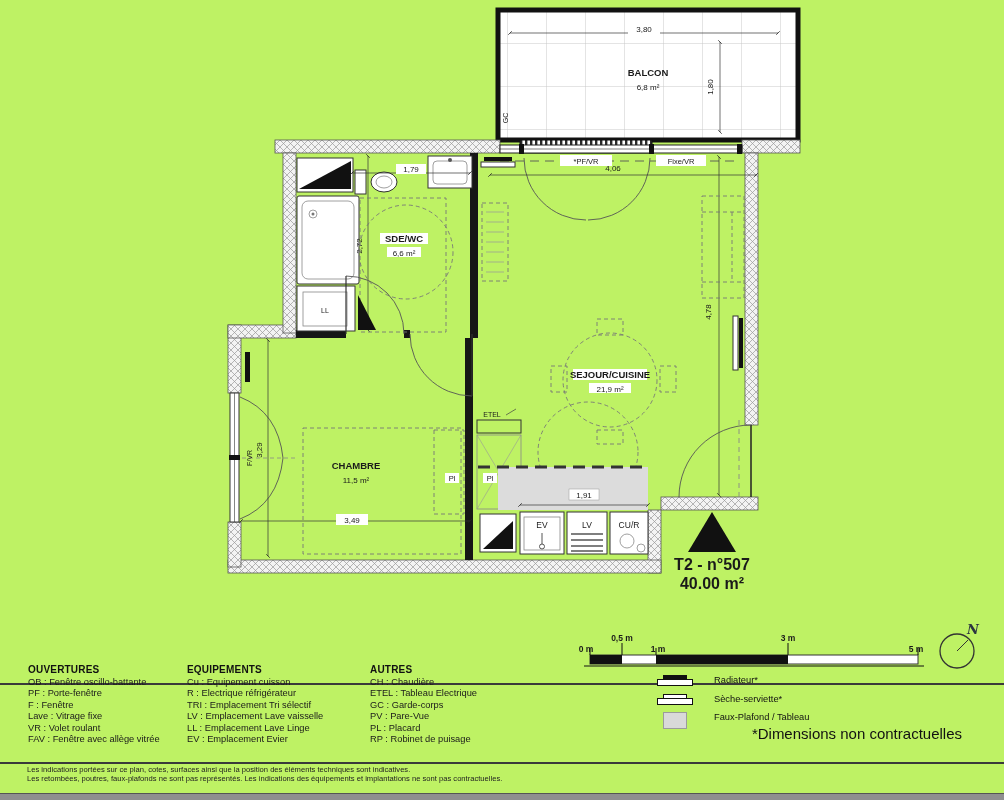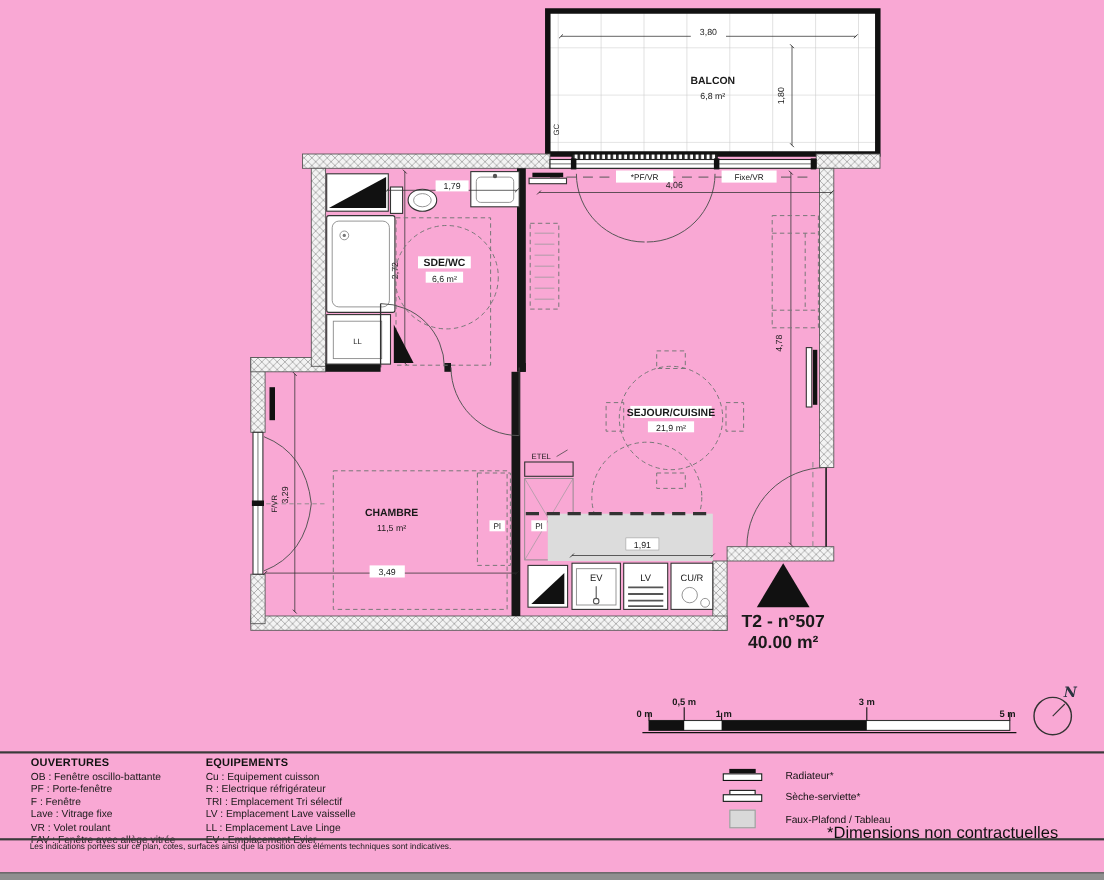--- a/index.html
+++ b/index.html
@@ -1,16 +1,16 @@
 <!DOCTYPE html>
 <html><head>
 <meta charset="utf-8">
 <style>
   html,body{margin:0;padding:0;background:#fff}
-  .stage{position:relative;width:1004px;height:800px;background:#f9a8d4;overflow:hidden;
+  .stage{position:relative;width:1004px;height:800px;background:#bef264;overflow:hidden;
          font-family:"Liberation Sans",sans-serif;color:#111}
   svg{position:absolute;left:0;top:0}
   svg text{font-family:"Liberation Sans",sans-serif;fill:#1a1a1a;text-anchor:middle}
   .t{font-size:8px}
   .t7{font-size:7px}
   .t75{font-size:7.5px}
   .tb{font-size:9.5px;font-weight:bold}
   .t85{font-size:8.5px}
   .tt{font-size:16px;font-weight:bold}
   .ts{font-size:8.5px;font-weight:bold}
@@ -18,25 +18,25 @@
   .w{fill:url(#wl);stroke:#555;stroke-width:0.8}
   .p{fill:#161616}
   .fl{fill:#fff;stroke:#333;stroke-width:1}
   .fn{fill:none;stroke:#333;stroke-width:1}
   .fn2{fill:none;stroke:#888;stroke-width:0.8}
   .d{fill:none;stroke:#777;stroke-width:0.9;stroke-dasharray:4 3}
   .arc{fill:none;stroke:#555;stroke-width:0.9}
   .dim{stroke:#333;stroke-width:0.7}
   .wbg{fill:#fff}
   .sep{position:absolute;left:0;width:1004px;height:2px;background:#3a3a3a}
-  .legend{position:absolute;top:686px;left:0;width:1004px;height:76px}
+  .legend{position:absolute;top:662px;left:0;width:1004px;height:76px}
   .lcol{position:absolute;top:2px}
   .lhead{font-size:10px;font-weight:bold;letter-spacing:.2px;margin-bottom:2px}
   .litem{font-size:9.3px;line-height:11.4px;color:#1a1a1a;white-space:nowrap}
-  .symrow{position:absolute;left:656px;display:flex;align-items:center}
+  .symrow{position:absolute;left:656px;display:flex;}
   .icbox{width:38px;display:flex;justify-content:center}
   .ic-rad{width:36px;height:11px;position:relative}
   .ic-rad .a{position:absolute;left:6px;top:0;width:24px;height:4px;background:#111}
   .ic-rad .b{position:absolute;left:0;top:4px;width:34px;height:5px;border:1px solid #111;background:#fff}
   .ic-sec{width:36px;height:11px;position:relative}
   .ic-sec .a{position:absolute;left:6px;top:0;width:22px;height:3px;border:1px solid #111;background:#fff}
   .ic-sec .b{position:absolute;left:0;top:4px;width:34px;height:5px;border:1px solid #111;background:#fff}
   .ic-fp{width:22px;height:15px;background:#d9d9d9;border:1px solid #9b9b9b}
   .symlabel{font-size:9.3px;margin-left:20px;white-space:nowrap}
   .lfoot{position:absolute;right:42px;top:63px;font-size:15px}
@@ -277,20 +277,29 @@
   </div>
   <div class="lcol" style="left:187px">
     <div class="lhead">EQUIPEMENTS</div>
     <div class="litem">Cu : Equipement cuisson</div>
     <div class="litem">R : Electrique réfrigérateur</div>
     <div class="litem">TRI : Emplacement Tri sélectif</div>
     <div class="litem">LV : Emplacement Lave vaisselle</div>
     <div class="litem">LL : Emplacement Lave Linge</div>
     <div class="litem">EV : Emplacement Evier</div>
   </div>
+  <div class="lcol" style="left:370px">
+    <div class="lhead">AUTRES</div>
+    <div class="litem">CH : Chaudière</div>
+    <div class="litem">ETEL : Tableau Electrique</div>
+    <div class="litem">GC : Garde-corps</div>
+    <div class="litem">PV : Pare-Vue</div>
+    <div class="litem">PL : Placard</div>
+    <div class="litem">RP : Robinet de puisage</div>
+  </div>
 
   <div class="symrow" style="top:13px">
     <div class="icbox">
           <div class="ic-rad">
             <div class="a"></div>
             <div class="b"></div>
           </div>
         </div>
     <div class="symlabel">Radiateur*</div>
   </div>
@@ -309,17 +318,18 @@
         </div>
     <div class="symlabel">Faux-Plafond / Tableau</div>
   </div>
   <div class="lfoot">*Dimensions non contractuelles</div>
 </div>
 
 <div class="sep" style="top:762px"></div>
 
 <div class="nota">
   <div>Les indications portées sur ce plan, cotes, surfaces ainsi que la position des éléments techniques sont indicatives.</div>
+  <div>Les retombées, poutres, faux-plafonds ne sont pas représentés. Les indications des équipements et implantations ne sont pas contractuelles.</div>
 </div>
 
 <div class="botbar"></div>
 
 </div>
 
 </body></html>

